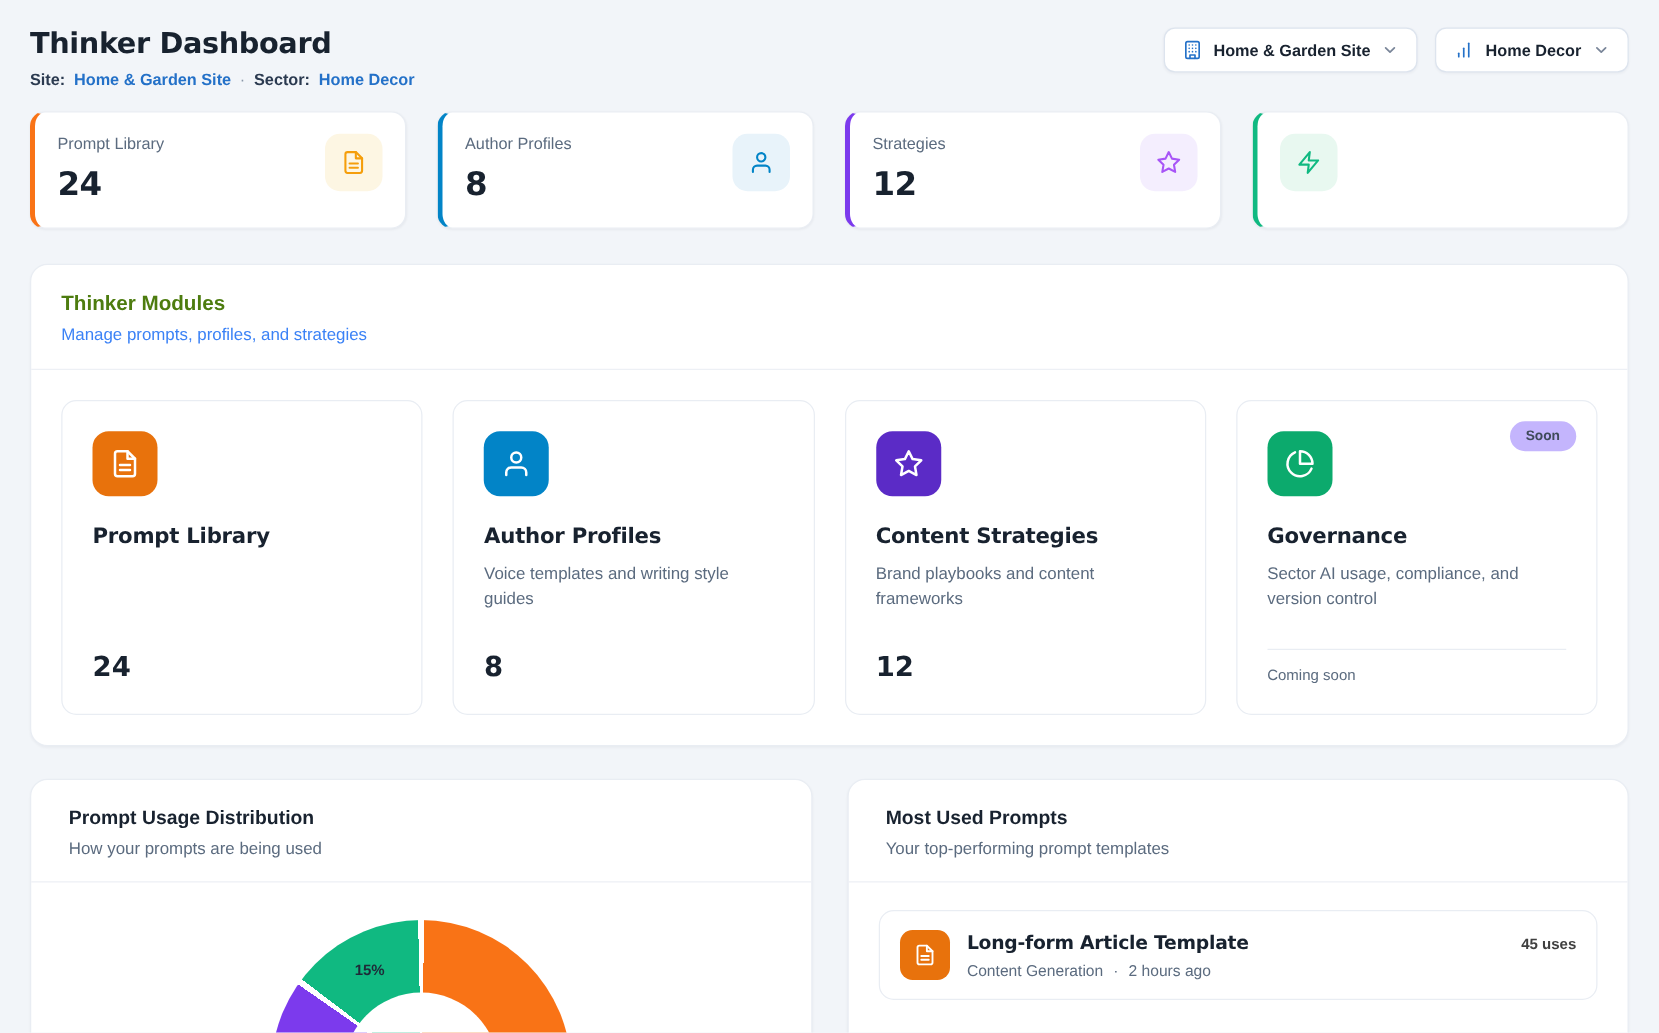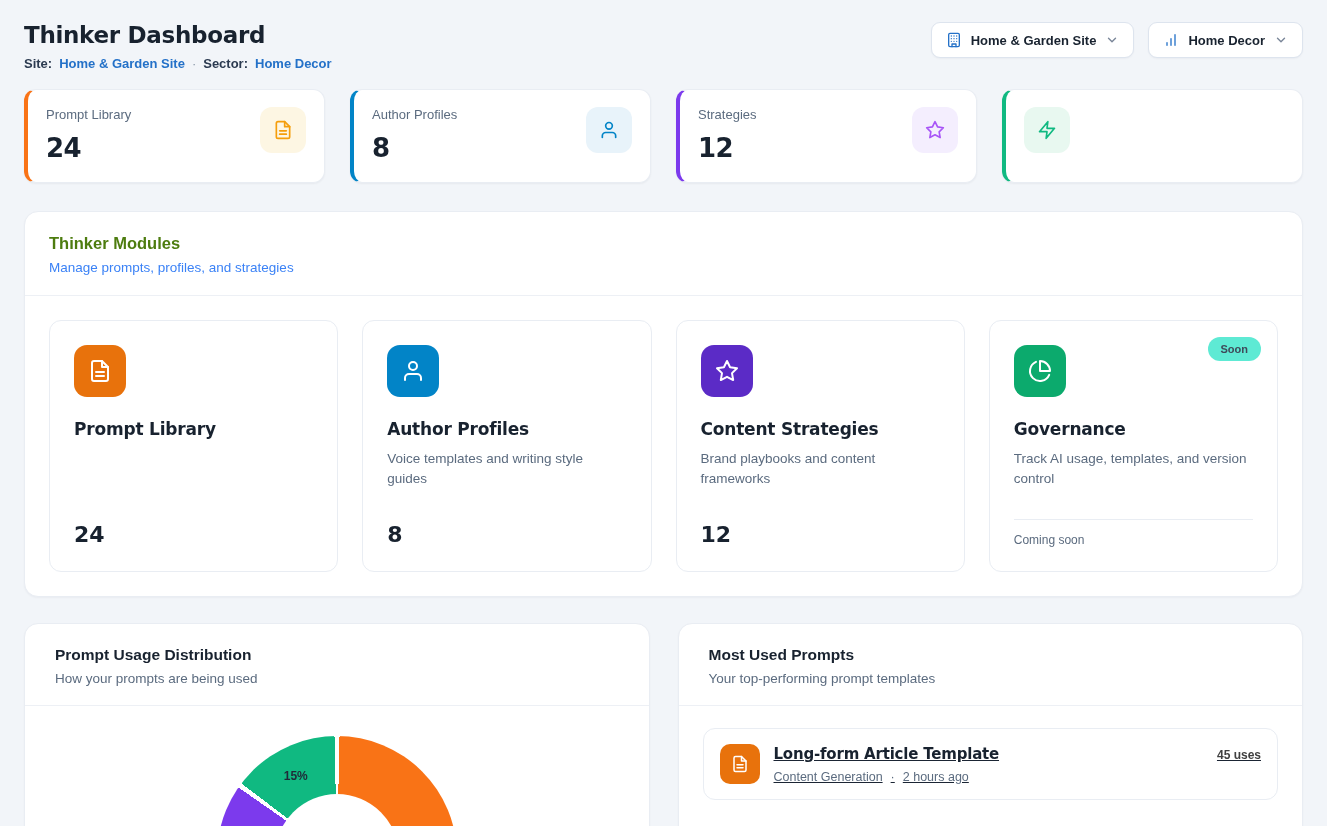--- a/index.html
+++ b/index.html
@@ -53,21 +53,21 @@
     position: relative; background: #fff; border: 1px solid #e9edf3; border-radius: 12px;
     padding: 24px; min-height: 252px; display: flex; flex-direction: column; cursor: pointer;
   }
   .module-icon { width: 52px; height: 52px; border-radius: 13px; color: #fff; display: flex; align-items: center; justify-content: center; }
   .module-icon svg { width: 24px; height: 24px; }
   .module-title { margin-top: 22px; font-size: 17px; font-weight: 700; color: #18222f; font-family: "DejaVu Sans", sans-serif; letter-spacing: -0.2px; }
   .module-desc { margin-top: 10px; font-size: 13.5px; line-height: 1.45; color: #5b6b7f; }
   .module-count { margin-top: auto; padding-top: 16px; font-size: 22px; font-weight: 800; color: #18222f; font-family: "DejaVu Sans", sans-serif; }
   .soon-badge {
     position: absolute; top: 16px; right: 16px;
-    background: #5eead4; color: #3f4a5a; font-size: 11px; font-weight: 700;
+    background: #c4b5fd; color: #3f4a5a; font-size: 11px; font-weight: 700;
     padding: 6px 13px; border-radius: 999px;
   }
   .module-footer { margin-top: auto; border-top: 1px solid #e9edf3; padding-top: 13px; font-size: 12px; color: #5b6b7f; }
 
   
   .bottom { margin-top: 26px; display: grid; grid-template-columns: 1fr 1fr; gap: 28px; }
   .panel { background: #fff; border: 1px solid #e9edf3; border-radius: 14px; box-shadow: 0 1px 2px rgba(16,24,40,.04); }
   .panel-head { padding: 22px 30px 19px; border-bottom: 1px solid #edf0f5; }
   .panel-title { font-size: 15.5px; font-weight: 700; color: #18222f; }
   .panel-sub { margin-top: 7px; font-size: 13.5px; color: #5b6b7f; }
@@ -78,21 +78,21 @@
     position: absolute; left: 79px; top: 40px; transform: translate(-50%, -50%);
     font-size: 12px; font-weight: 700; color: #1f2a38; z-index: 2;
   }
   .prompt-list { padding: 22px 24px; }
   .prompt-item {
     border: 1px solid #e9edf3; border-radius: 12px; padding: 15px 16px;
     display: flex; gap: 14px; align-items: center; cursor: pointer; background: #fff;
   }
   .prompt-icon { width: 40px; height: 40px; border-radius: 10px; color: #fff; display: flex; align-items: center; justify-content: center; flex: none; }
   .prompt-icon svg { width: 18px; height: 18px; }
-  .prompt-body { flex: 1; text-decoration: underline; }
+  .prompt-body { flex: 1; }
   .prompt-title-row { display: flex; justify-content: space-between; align-items: baseline; }
   .prompt-title { font-size: 15px; font-weight: 700; color: #18222f; font-family: "DejaVu Sans", sans-serif; letter-spacing: -0.2px; }
   .prompt-uses { font-size: 12px; font-weight: 700; color: #404040; }
   .prompt-meta { margin-top: 7px; font-size: 12.5px; color: #5b6b7f; display: flex; gap: 8px; align-items: center; }
 </style>
 </head>
 <body>
 
 <div class="page">
 
@@ -237,21 +237,21 @@
       </div>
       <div class="module-card">
         <span class="soon-badge">Soon</span>
         <div class="module-icon" style="background: rgb(12, 170, 109);">
           <svg viewBox="0 0 24 24" fill="none" stroke="currentColor" stroke-width="2" stroke-linecap="round" stroke-linejoin="round">
               <path d="M21.21 15.89A10 10 0 1 1 8 2.83"></path>
               <path d="M22 12A10 10 0 0 0 12 2v10z"></path>
             </svg>
         </div>
         <h3 class="module-title">Governance</h3>
-        <p class="module-desc">Track AI usage, templates, and version control</p>
+        <p class="module-desc">Sector AI usage, compliance, and version control</p>
         <div class="module-footer">Coming soon</div>
       </div>
     </div>
   </div>
 
   <div class="bottom">
     <div class="panel">
       <div class="panel-head">
         <div class="panel-title">Prompt Usage Distribution</div>
         <div class="panel-sub">How your prompts are being used</div>

